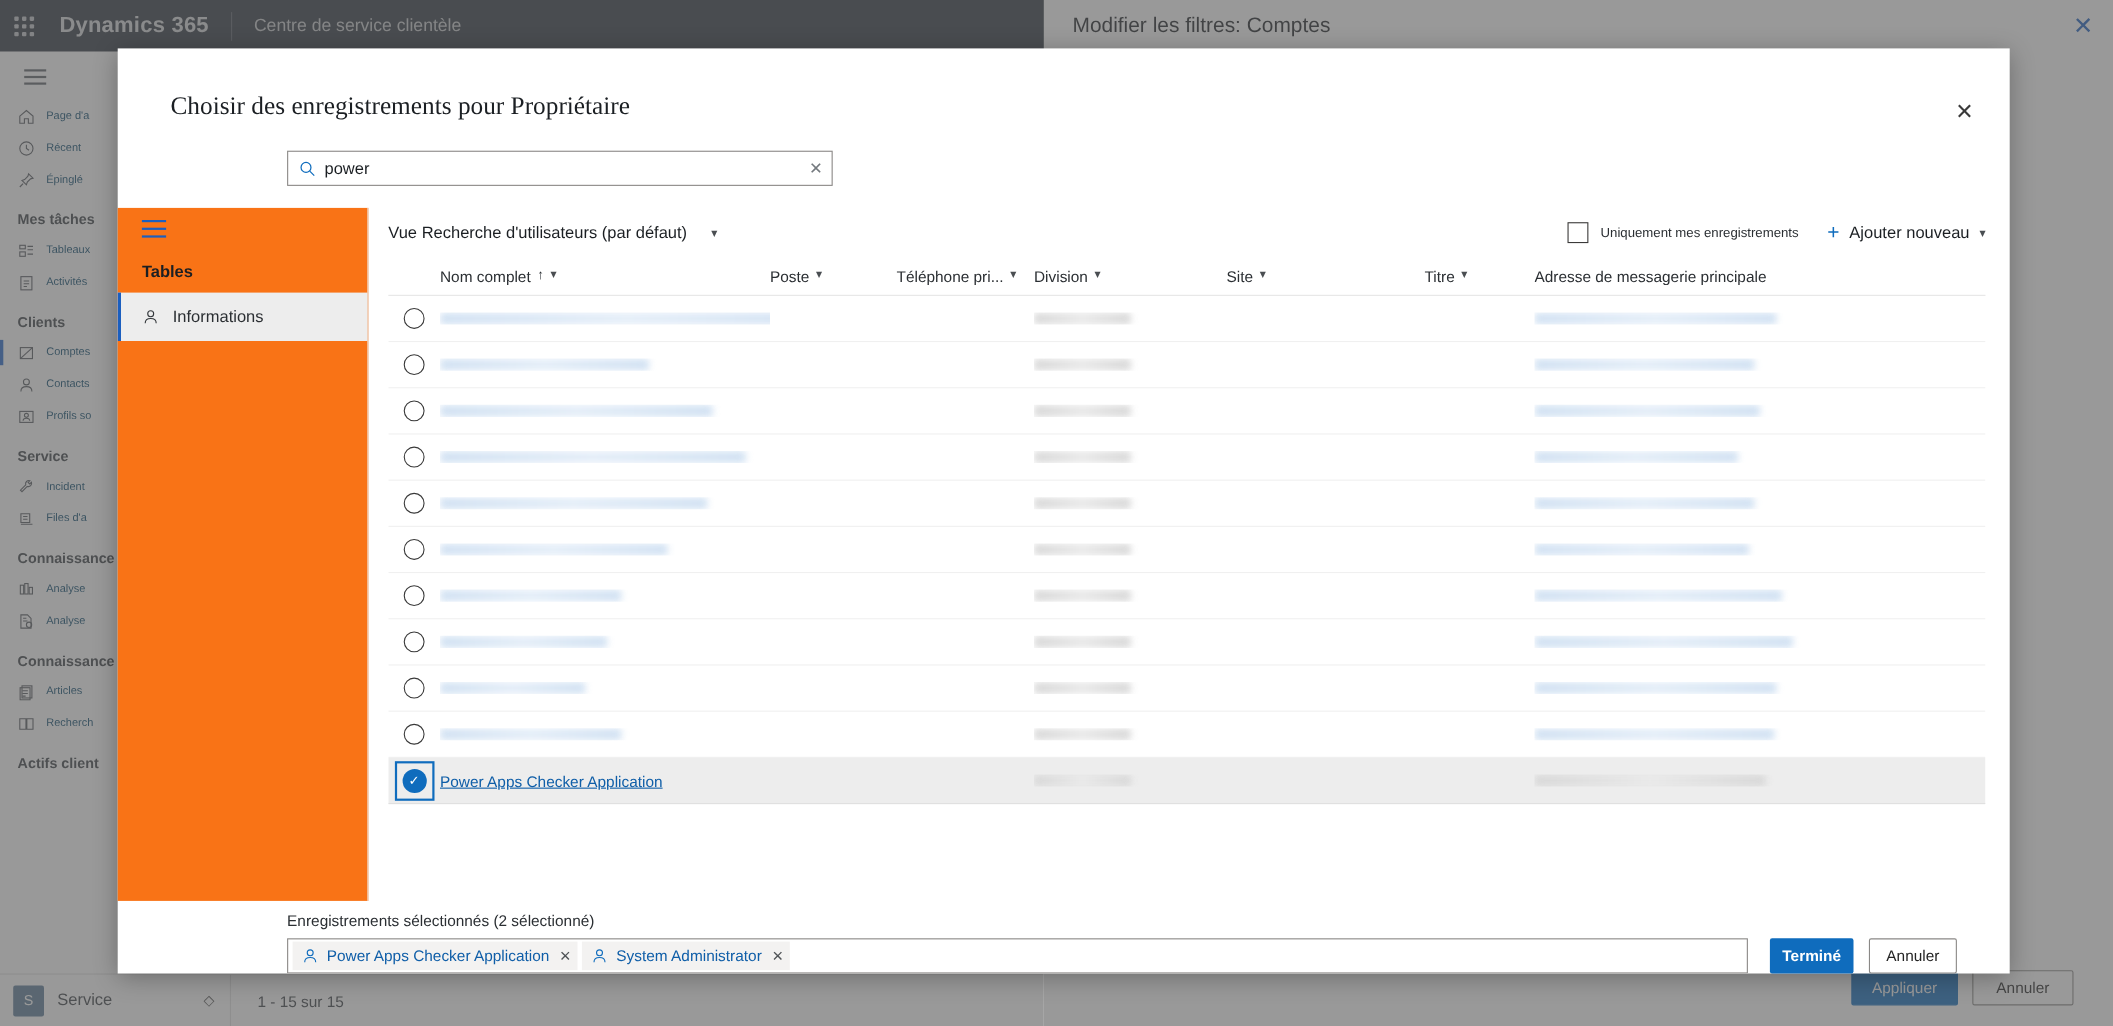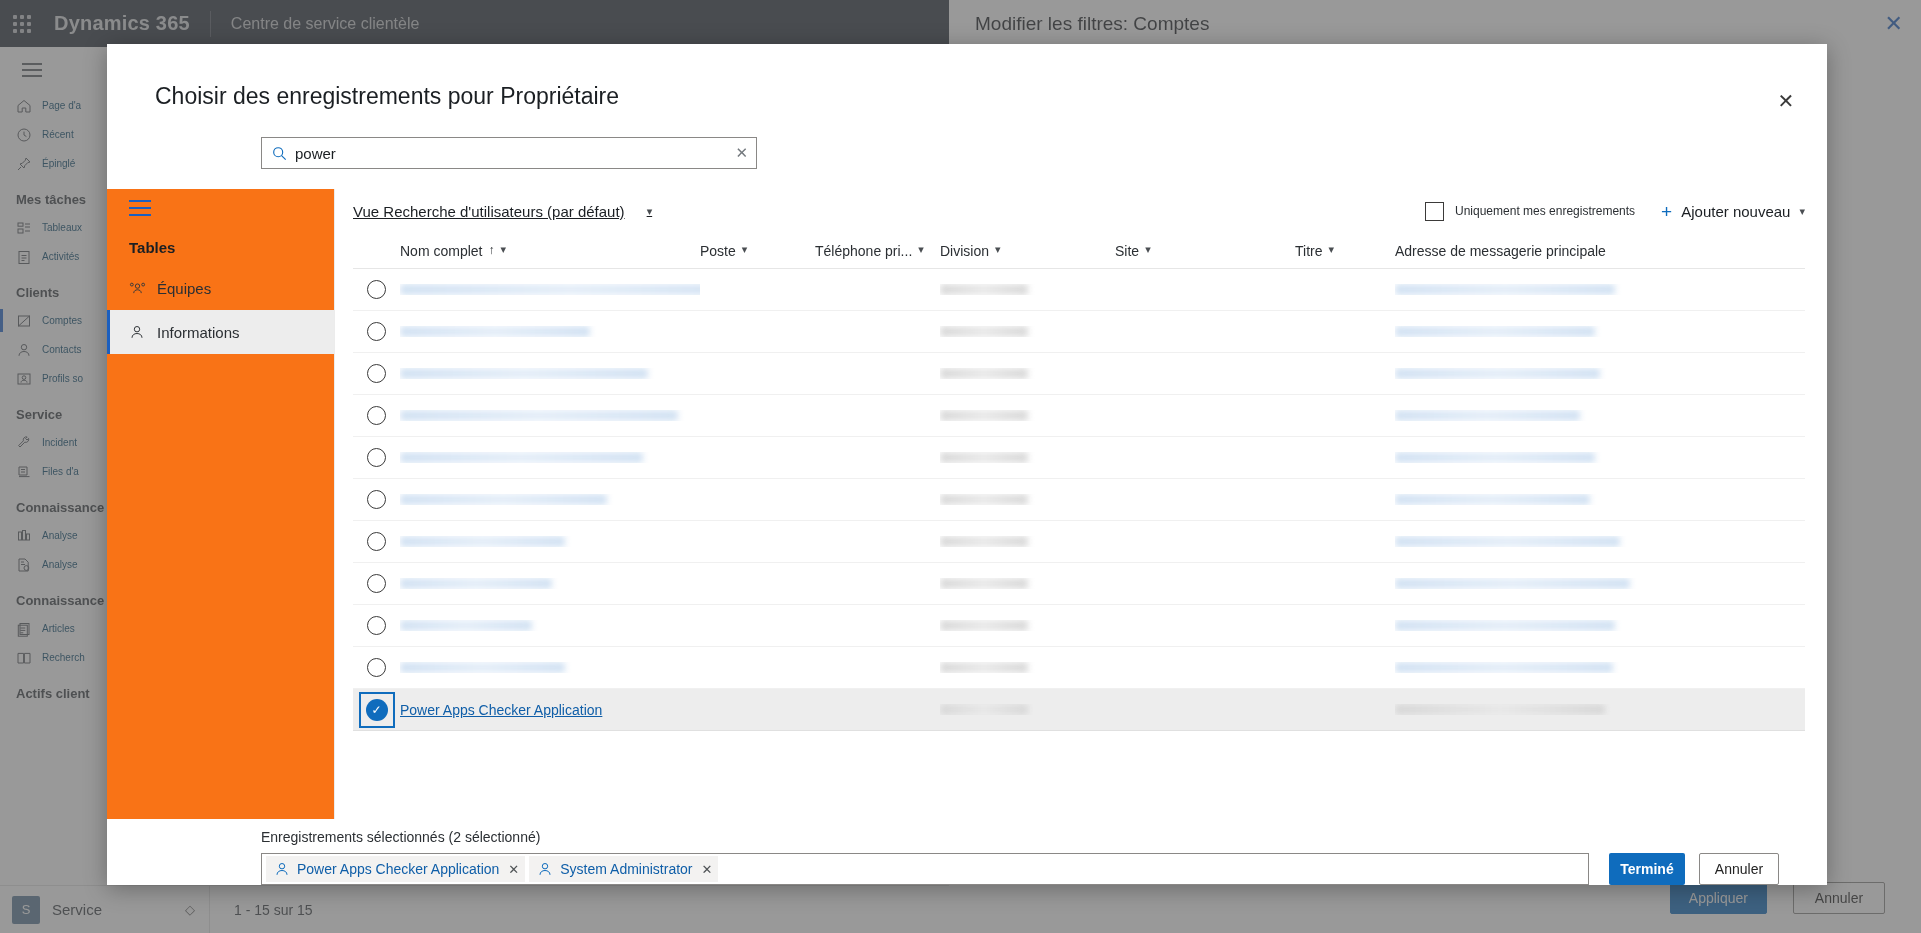--- a/index.html
+++ b/index.html
@@ -71,21 +71,21 @@
     background: #fff; z-index: 45;
   }
   .fp-header {
     height: 47px; display: flex; align-items: center; padding: 0 18px 0 26px;
   }
   .fp-title { font-size: 19px; color: #1b1f23; flex: 1; }
   .fp-close { font-size: 22px; color: #1b5fbf; cursor: default; }
   .fp-body { position: absolute; top: 47px; left: 0; right: 0; bottom: 70px; background: #fff; }
   .fp-footer {
     position: absolute; left: 0; right: 0; bottom: 0; height: 70px;
-    display: flex; align-items: center; justify-content: flex-end; padding-right: 36px; gap: 26px;
+    display: flex; align-items: center; justify-content: flex-end; padding-right: 36px; gap: 13px;
     background: #fff;
   }
   .btn-primary {
     background: #0f6cbd; color: #fff; border: 1px solid #0f6cbd;
     height: 32px; min-width: 92px; padding: 0 18px; font-size: 14px; border-radius: 2px;
     font-family: inherit;
   }
   .btn-default {
     background: #fff; color: #242424; border: 1px solid #8a8886;
     height: 32px; min-width: 92px; padding: 0 18px; font-size: 14px; border-radius: 2px;
@@ -93,21 +93,21 @@
   }
   
   #dim2 { position: absolute; inset: 0; background: rgba(90,90,90,0.62); z-index: 46; }
 
   
   .modal {
     position: absolute; left: 107px; top: 44px; width: 1720px; height: 841px;
     background: #fff; z-index: 60; box-shadow: 0 4px 22px rgba(0,0,0,.30);
     display: flex; flex-direction: column;
   }
-  .modal-head { padding: 40px 24px 0 48px; display: flex; align-items: flex-start; }
+  .modal-head { padding: 40px 24px 0 48px; display: flex; align-items: flex-start; font-family: Liberation Serif, serif; }
   .modal-title { font-size: 23px; color: #1b1f23; flex: 1; line-height: 1.1; }
   .modal-close {
     font-size: 20px; color: #3a3a3a; width: 34px; height: 34px; background: none; border: none;
     display: flex; align-items: center; justify-content: center; font-family: inherit;
   }
 
   .searchrow { padding: 19px 0 0 154px; }
   .searchbox {
     width: 496px; height: 32px; border: 1px solid #8a8886; background: #fff;
     display: flex; align-items: center; padding: 0 8px 0 10px;
@@ -129,21 +129,21 @@
     height: 44px; display: flex; align-items: center; padding-left: 22px;
     font-size: 15px; color: #2b2f33; position: relative;
   }
   .tp-item.selected { background: #ededed; }
   .tp-item.selected::before { content: ""; position: absolute; left: 0; top: 0; bottom: 0; width: 3px; background: #1b5fbf; }
   .tp-ico { width: 28px; flex: 0 0 28px; color: #33373b; display: inline-flex; align-items: center; }
 
   .grid-pane { flex: 1; min-width: 0; display: flex; flex-direction: column; padding-left: 18px; padding-right: 22px; }
 
   .grid-toolbar { height: 44px; display: flex; align-items: center; }
-  .viewsel { display: flex; align-items: center; font-size: 15px; color: #1b1f23; gap: 22px; text-decoration: underline; }
+  .viewsel { display: flex; align-items: center; font-size: 15px; color: #1b1f23; gap: 22px; }
   .chev { font-size: 11px; color: #4a4e52; }
   .tb-right { margin-left: auto; display: flex; align-items: center; gap: 26px; }
   .cb-wrap { display: flex; align-items: center; gap: 11px; font-size: 12px; color: #2b2f33; }
   .cbox { width: 19px; height: 19px; border: 1px solid #3b3a39; background: #fff; }
   .addnew { display: flex; align-items: center; gap: 9px; font-size: 15px; color: #1b1f23; }
   .plus { color: #0f6cbd; font-size: 19px; line-height: 1; }
 
   .grid-head {
     display: flex; align-items: center; height: 36px; border-bottom: 1px solid #e6e6e6;
     font-size: 14px; color: #2b2f33;
@@ -420,31 +420,20 @@
   <div class="modal-body">
 
     <div class="tables-pane">
       <div class="tp-ham">
           <span></span>
           <span></span>
           <span></span>
         </div>
       <div class="tp-heading">Tables</div>
       <div id="tables-list">
-          <div class="tp-item">
-            <span class="tp-ico">
-              <svg width="17" height="16" viewBox="0 0 18 16">
-                <circle cx="9" cy="6" r="2.3" fill="none" stroke="currentColor"></circle>
-                <path d="M5 13.4c0-2.2 1.8-3.5 4-3.5s4 1.3 4 3.5" fill="none" stroke="currentColor"></path>
-                <circle cx="3" cy="4.4" r="1.5" fill="none" stroke="currentColor"></circle>
-                <circle cx="15" cy="4.4" r="1.5" fill="none" stroke="currentColor"></circle>
-              </svg>
-            </span>
-            <span>Équipes</span>
-          </div>
           <div class="tp-item selected">
             <span class="tp-ico">
               <svg width="16" height="16" viewBox="0 0 16 16">
                 <circle cx="8" cy="5.2" r="2.7" fill="none" stroke="currentColor"></circle>
                 <path d="M3 13.8c0-2.7 2.2-4.3 5-4.3s5 1.6 5 4.3" fill="none" stroke="currentColor"></path>
               </svg>
             </span>
             <span>Informations</span>
           </div>
         </div>

